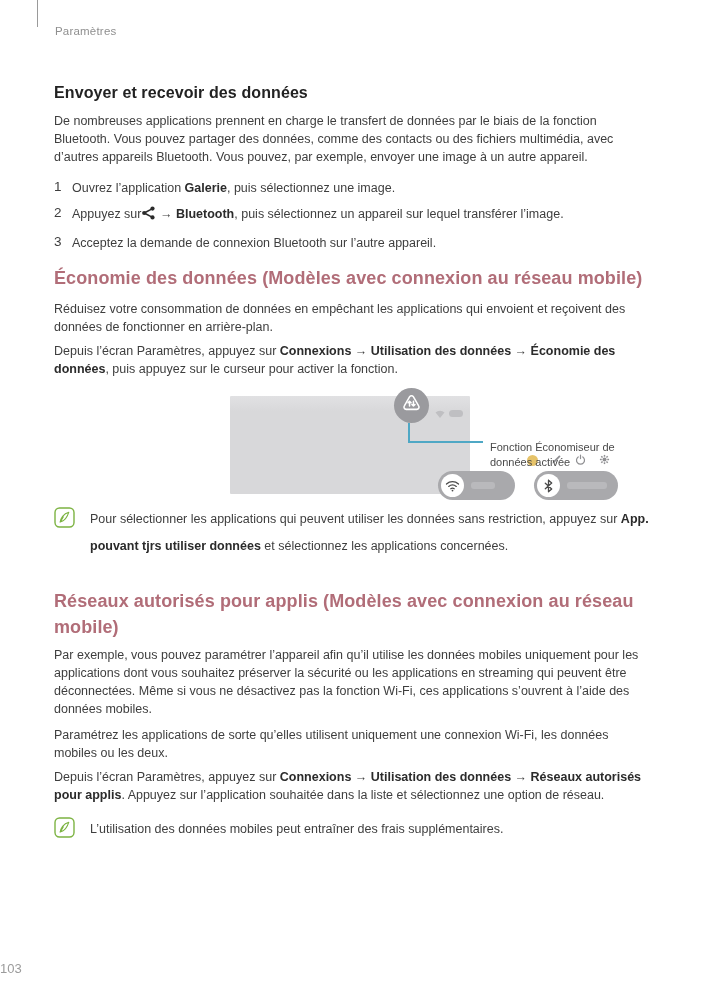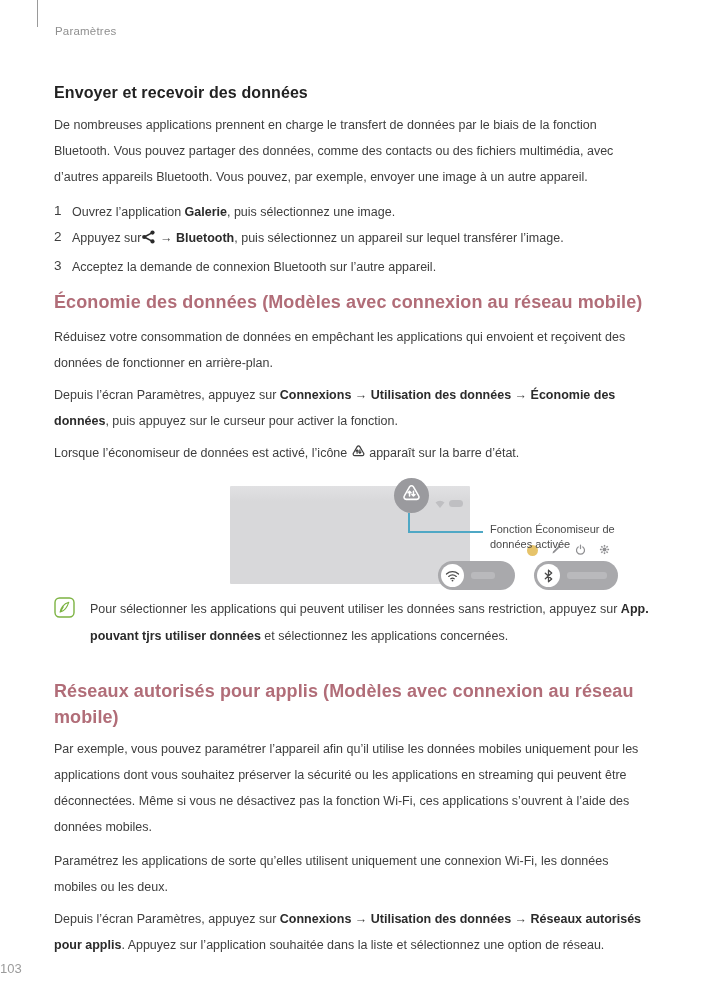--- a/index.html
+++ b/index.html
@@ -10,21 +10,21 @@
   }
   
   .hdr-rule { position:absolute; left:37px; top:0; width:1px; height:27px; background:#9a9a9a; }
   .hdr-chapter { position:absolute; left:55px; top:25px; font-size:11.5px; color:#8f8f8f; letter-spacing:.2px; }
 
   main { padding:0 52px 0 54px; }
   .h-black { margin-top:84px; font-size:16px; font-weight:700; color:#222; letter-spacing:.1px; }
   .h-rose  { font-size:18px; font-weight:700; color:#b16d78; line-height:26px; letter-spacing:.1px; }
   #h-rose-1 { margin-top:13px; }
   #h-rose-2 { margin-top:28px; }
-  p.body { font-size:12.5px; line-height:26px; color:#3e3e3e; }
+  p.body { font-size:12.5px; line-height:18px; color:#3e3e3e; }
   .mt10 { margin-top:10px; } .mt9 { margin-top:9px; } .mt8 { margin-top:8px; } .mt6 { margin-top:6px; }
   .b { font-weight:700; color:#2b2b2b;text-align:right; }
 
   
   .steps { margin-top:13px; }
   .step { display:flex; margin-top:8px; }
   .step .num { flex:none; width:18px; font-size:13.5px; color:#3e3e3e; }
   .step-body { flex:1; }
   .step-body p { font-size:12.5px; line-height:18.4px; }
   .inline-icon { display:inline-block; vertical-align:-2px; }
@@ -42,21 +42,21 @@
   .pill { position:absolute; top:75px; height:29px; border-radius:15px; background:#a9a9ac;
     display:flex; align-items:center; padding-left:3px; }
   .pill-wifi { left:208px; width:77px; }
   .pill-bt   { left:304px; width:84px; }
   .pcirc { width:23px; height:23px; border-radius:50%; background:#fff; display:flex;
     align-items:center; justify-content:center; flex:none; }
   .blur-label { height:7px; border-radius:3px; background:#b9b9bc; margin-left:7px; }
   .blur-w { width:24px; } .blur-b { width:40px; }
   .co-vline { position:absolute; left:354px; top:39px; width:2px; height:19px; background:#4fa8c5; }
   .co-hline { position:absolute; left:354px; top:57px; width:75px; height:2px; background:#4fa8c5; }
-  .co-text { position:absolute; left:436px; top:48px; width:150px; font-size:11px;
+  .co-text { position:absolute; left:436px; top:56px; width:150px; font-size:11px;
     line-height:15px; color:#4a4a4a; }
 
   
   .note { display:flex; margin-top:10px; }
   .note .nicon { flex:none; width:36px; padding-top:1px; }
   .note p { font-size:12.5px; line-height:27px; }
   #note2 { margin-top:12px; }
 
   .page-num { position:absolute; left:0; right:4px; bottom:18px; text-align:left;
     font-size:13px; color:#9b9b9b; }
@@ -99,25 +99,20 @@
         <span class="num">3</span>
         <div class="step-body">
           <p><span>Acceptez la demande de connexion Bluetooth sur l’autre appareil.</span></p>
         </div>
       </div>
     </div>
 
     <h2 class="h-rose" id="h-rose-1">Économie des données (Modèles avec connexion au réseau mobile)</h2>
     <p class="body mt9">Réduisez votre consommation de données en empêchant les applications qui envoient et reçoivent des données de fonctionner en arrière-plan.</p>
     <p class="body mt6"><span>Depuis l’écran Paramètres, appuyez sur </span><span class="b">Connexions</span><span> → </span><span class="b">Utilisation des données</span><span> → </span><span class="b">Économie des données</span><span>, puis appuyez sur le curseur pour activer la fonction.</span></p>
-    <p class="body mt6"><span>Lorsque l’économiseur de données est activé, l’icône </span><span class="inline-icon"><svg width="15" height="15" viewBox="0 0 15 15" fill="none" stroke="#3e3e3e" stroke-width="1.2" stroke-linecap="round" stroke-linejoin="round">
-            <path d="M6.2 2.6 A1.6 1.6 0 0 1 8.8 2.6 L12.6 9.2 A1.6 1.6 0 0 1 11.3 11.7 L3.7 11.7 A1.6 1.6 0 0 1 2.4 9.2 Z"></path>
-            <path d="M6.1 9.3 V5.9 M6.1 5.9 L5 7 M6.1 5.9 L7.2 7"></path>
-            <path d="M8.9 5.9 V9.3 M8.9 9.3 L7.8 8.2 M8.9 9.3 L10 8.2"></path>
-          </svg></span><span> apparaît sur la barre d’état.</span></p>
 
     <figure class="fig">
       <div class="screenshot">
         <div class="icon-row">
           <span class="dot-yellow"></span>
           <span><svg width="11" height="11" viewBox="0 0 11 11">
                 <path d="M1.5 9.5 L2 7.5 L7.8 1.7 A0.9 0.9 0 0 1 9.1 3 L3.3 8.8 Z" fill="#8f8f92"></path>
               </svg></span>
           <span><svg width="11" height="11" viewBox="0 0 11 11" fill="none" stroke="#8f8f92" stroke-width="1.2" stroke-linecap="round">
                 <path d="M3.2 2.9 A4 4 0 1 0 7.8 2.9"></path>
@@ -183,17 +178,24 @@
             <path d="M6 15.5 C6.5 11.5 9.5 6.5 14.8 5.2 C13.5 9.5 11 13.5 7.2 14.6 M6 15.5 L9.5 9.5" stroke-width="1.1"></path>
           </svg></span>
       <p><span>Pour sélectionner les applications qui peuvent utiliser les données sans restriction, appuyez sur </span><span class="b">App. pouvant tjrs utiliser données</span><span> et sélectionnez les applications concernées.</span></p>
     </div>
 
     <h2 class="h-rose" id="h-rose-2">Réseaux autorisés pour applis (Modèles avec connexion au réseau mobile)</h2>
     <p class="body mt6">Par exemple, vous pouvez paramétrer l’appareil afin qu’il utilise les données mobiles uniquement pour les applications dont vous souhaitez préserver la sécurité ou les applications en streaming qui peuvent être déconnectées. Même si vous ne désactivez pas la fonction Wi-Fi, ces applications s’ouvrent à l’aide des données mobiles.</p>
     <p class="body mt8">Paramétrez les applications de sorte qu’elles utilisent uniquement une connexion Wi-Fi, les données mobiles ou les deux.</p>
     <p class="body mt6"><span>Depuis l’écran Paramètres, appuyez sur </span><span class="b">Connexions</span><span> → </span><span class="b">Utilisation des données</span><span> → </span><span class="b">Réseaux autorisés pour applis</span><span>. Appuyez sur l’application souhaitée dans la liste et sélectionnez une option de réseau.</span></p>
 
+    <div class="note" id="note2">
+      <span class="nicon"><svg width="21" height="21" viewBox="0 0 21 21" fill="none" stroke="#7cb342" stroke-width="1.4" stroke-linejoin="round">
+            <rect x="1" y="1" width="19" height="19" rx="4.5"></rect>
+            <path d="M6 15.5 C6.5 11.5 9.5 6.5 14.8 5.2 C13.5 9.5 11 13.5 7.2 14.6 M6 15.5 L9.5 9.5" stroke-width="1.1"></path>
+          </svg></span>
+      <p><span>L’utilisation des données mobiles peut entraîner des frais supplémentaires.</span></p>
+    </div>
 
   </main>
 
   <div class="page-num">103</div>
 </div>
 
 </body></html>

